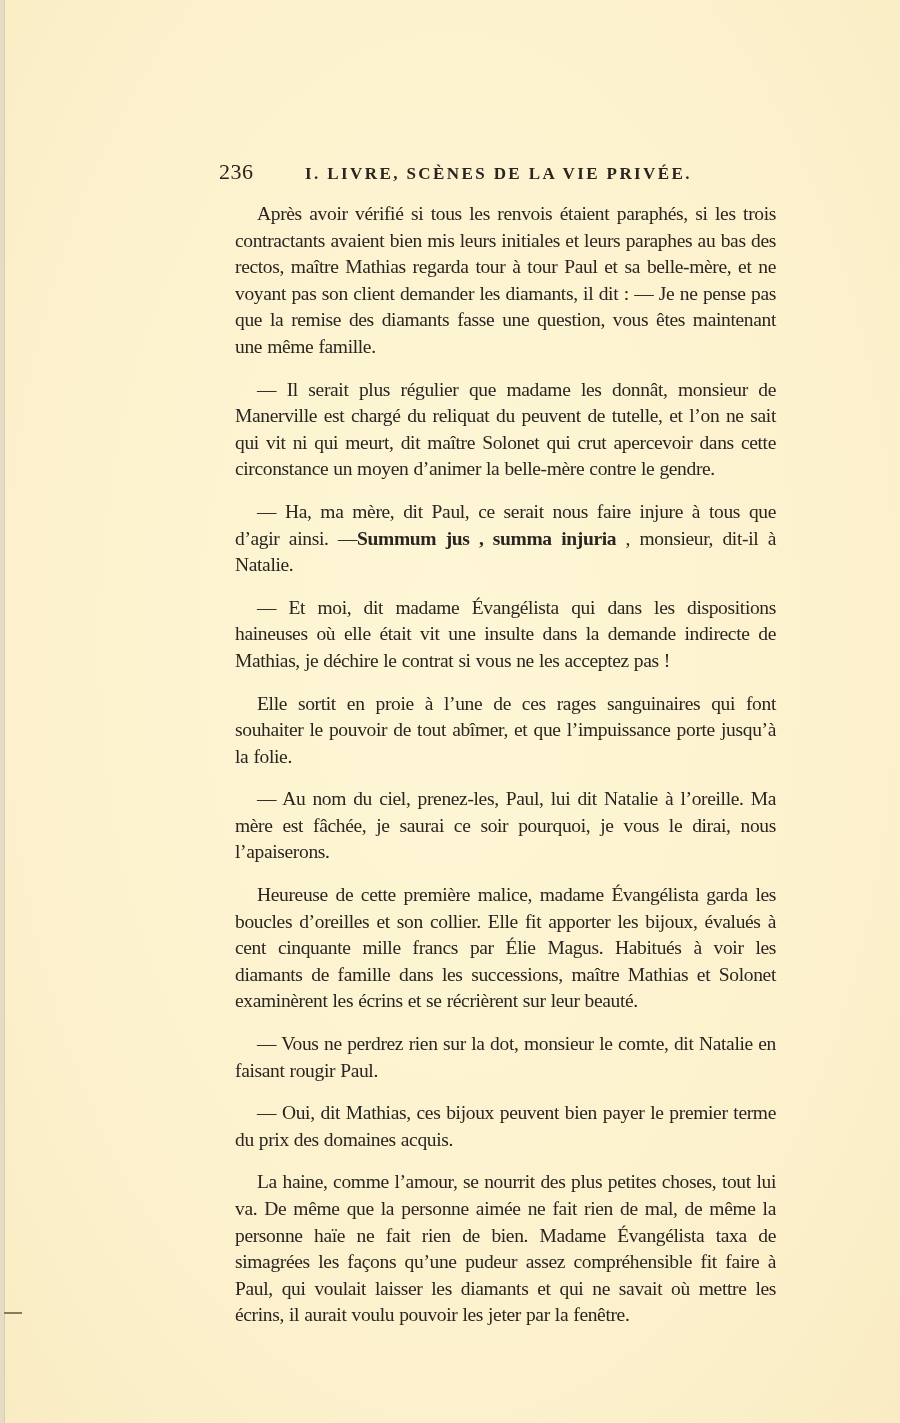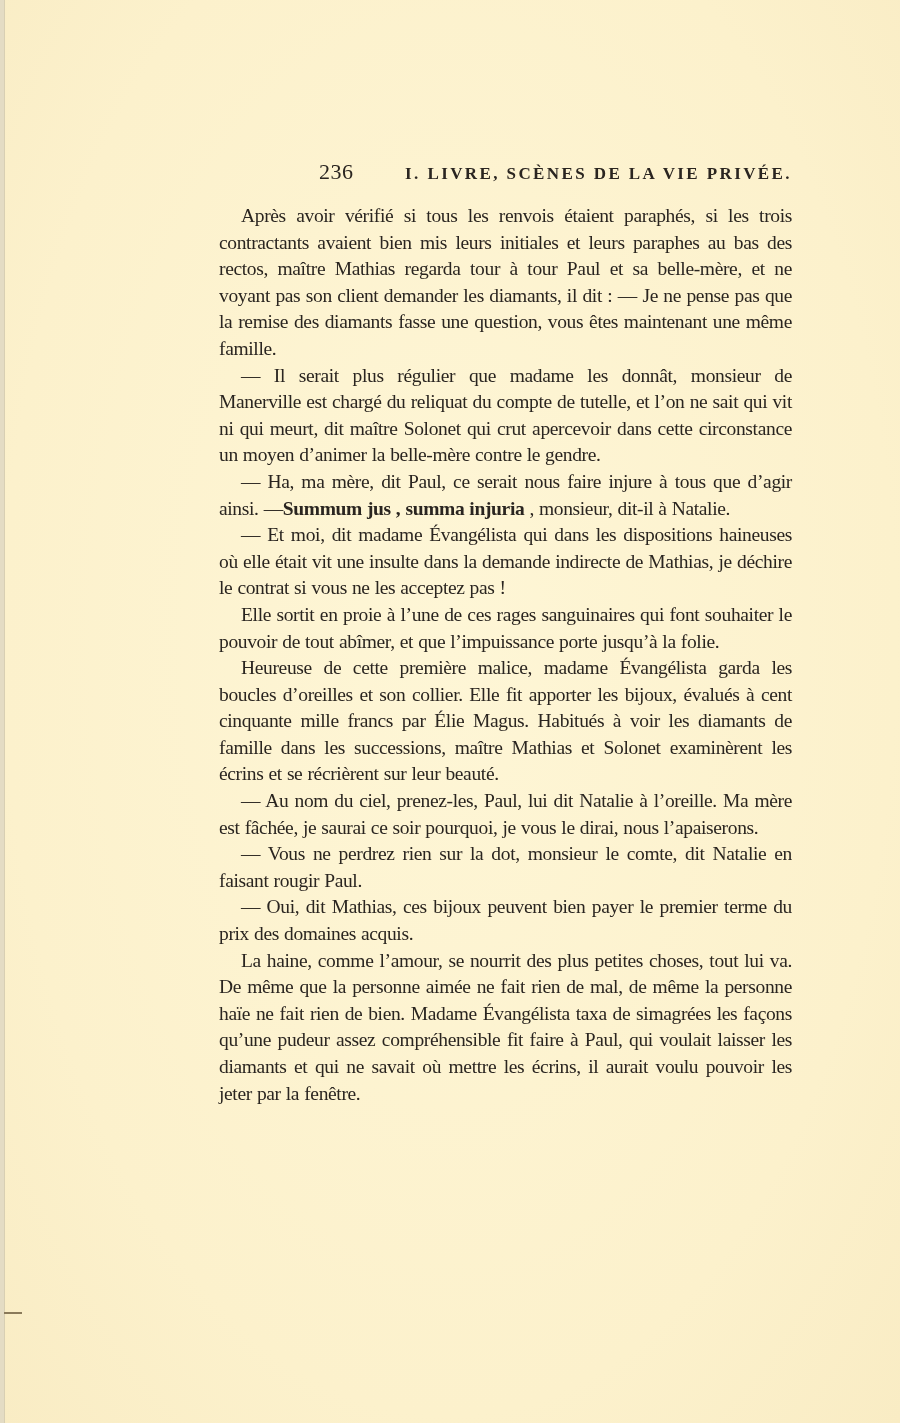--- a/index.html
+++ b/index.html
@@ -43,35 +43,34 @@
       left: 219px;
       top: 159px;
       width: 573px;
       font-family: "Liberation Serif", "DejaVu Serif", serif;
       color: #2a2520;
     }
     .running-head {
       display: flex;
       align-items: baseline;
       height: 26px;
-      margin-bottom: 18px;
-      justify-content: flex-end;
+      margin-bottom: 2px;
     }
     .page-number {
       font-size: 22px;
       width: 86px;
       letter-spacing: 0.5px;
     }
     .head-title {
       font-size: 17px;
       font-weight: bold;
       letter-spacing: 2.4px;
     }
     .para {
-      margin: 0;
+      margin: 16px;
       font-size: 19.5px;
       line-height: 26.6px;
       text-align: justify;
       text-align-last: left;
       font-stretch: condensed;
       transform-origin: left top;
       letter-spacing: -0.35px;
       word-spacing: 0.5px;
     }
     .para.indent {
@@ -88,23 +87,23 @@
   <div class="left-edge"></div>
   <div class="margin-mark"></div>
 
   <div class="text-block">
     <div class="running-head">
       <span class="page-number">236</span>
       <span class="head-title">I. LIVRE, SCÈNES DE LA VIE PRIVÉE.</span>
     </div>
 
     <p class="para indent">Après avoir vérifié si tous les renvois étaient paraphés, si les trois contractants avaient bien mis leurs initiales et leurs paraphes au bas des rectos, maître Mathias regarda tour à tour Paul et sa belle-mère, et ne voyant pas son client demander les diamants, il dit : — Je ne pense pas que la remise des diamants fasse une question, vous êtes maintenant une même famille.</p>
-    <p class="para indent">— Il serait plus régulier que madame les donnât, monsieur de Manerville est chargé du reliquat du compte de tutelle, et l’on ne sait qui vit ni qui meurt, dit maître Solonet qui crut apercevoir dans cette circonstance un moyen d’animer la belle-mère contre le gendre.</p>
+    <p class="para indent">— Il serait plus régulier que madame les donnât, monsieur de Manerville est chargé du reliquat du peuvent de tutelle, et l’on ne sait qui vit ni qui meurt, dit maître Solonet qui crut apercevoir dans cette circonstance un moyen d’animer la belle-mère contre le gendre.</p>
     <p class="para indent"><span>— Ha, ma mère, dit Paul, ce serait nous faire injure à tous que d’agir ainsi. —</span><span class="it">Summum jus , summa injuria</span> <span>, monsieur, dit-il à Natalie.</span></p>
     <p class="para indent">— Et moi, dit madame Évangélista qui dans les dispositions haineuses où elle était vit une insulte dans la demande indirecte de Mathias, je déchire le contrat si vous ne les acceptez pas !</p>
     <p class="para indent">Elle sortit en proie à l’une de ces rages sanguinaires qui font souhaiter le pouvoir de tout abîmer, et que l’impuissance porte jusqu’à la folie.</p>
+    <p class="para indent">— Au nom du ciel, prenez-les, Paul, lui dit Natalie à l’oreille. Ma mère est fâchée, je saurai ce soir pourquoi, je vous le dirai, nous l’apaiserons.</p>
     <p class="para indent">Heureuse de cette première malice, madame Évangélista garda les boucles d’oreilles et son collier. Elle fit apporter les bijoux, évalués à cent cinquante mille francs par Élie Magus. Habitués à voir les diamants de famille dans les successions, maître Mathias et Solonet examinèrent les écrins et se récrièrent sur leur beauté.</p>
-    <p class="para indent">— Au nom du ciel, prenez-les, Paul, lui dit Natalie à l’oreille. Ma mère est fâchée, je saurai ce soir pourquoi, je vous le dirai, nous l’apaiserons.</p>
     <p class="para indent">— Vous ne perdrez rien sur la dot, monsieur le comte, dit Natalie en faisant rougir Paul.</p>
     <p class="para indent">— Oui, dit Mathias, ces bijoux peuvent bien payer le premier terme du prix des domaines acquis.</p>
     <p class="para indent">La haine, comme l’amour, se nourrit des plus petites choses, tout lui va. De même que la personne aimée ne fait rien de mal, de même la personne haïe ne fait rien de bien. Madame Évangélista taxa de simagrées les façons qu’une pudeur assez compréhensible fit faire à Paul, qui voulait laisser les diamants et qui ne savait où mettre les écrins, il aurait voulu pouvoir les jeter par la fenêtre.</p>
   </div>
 </div>
 
 </body></html>

